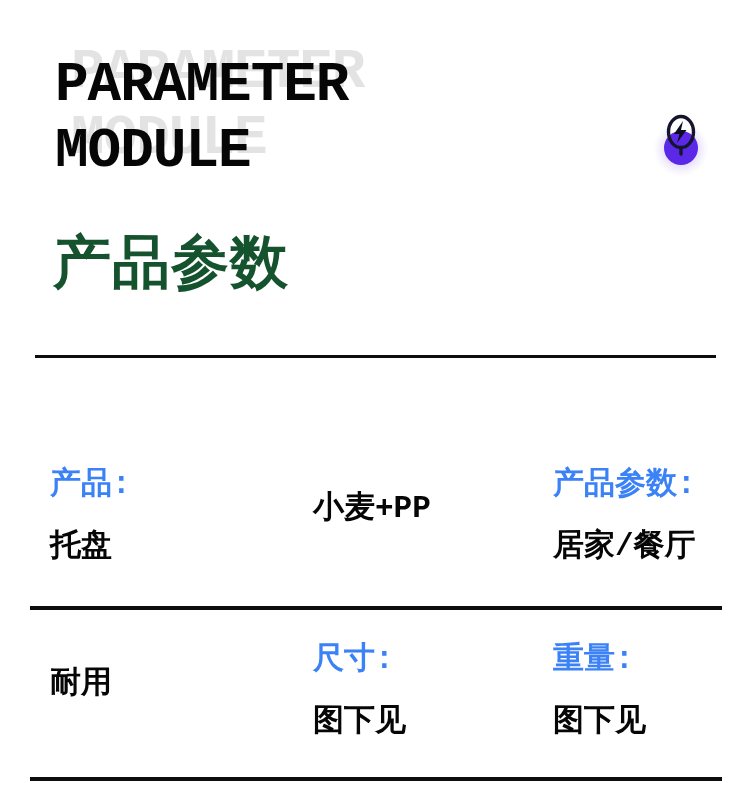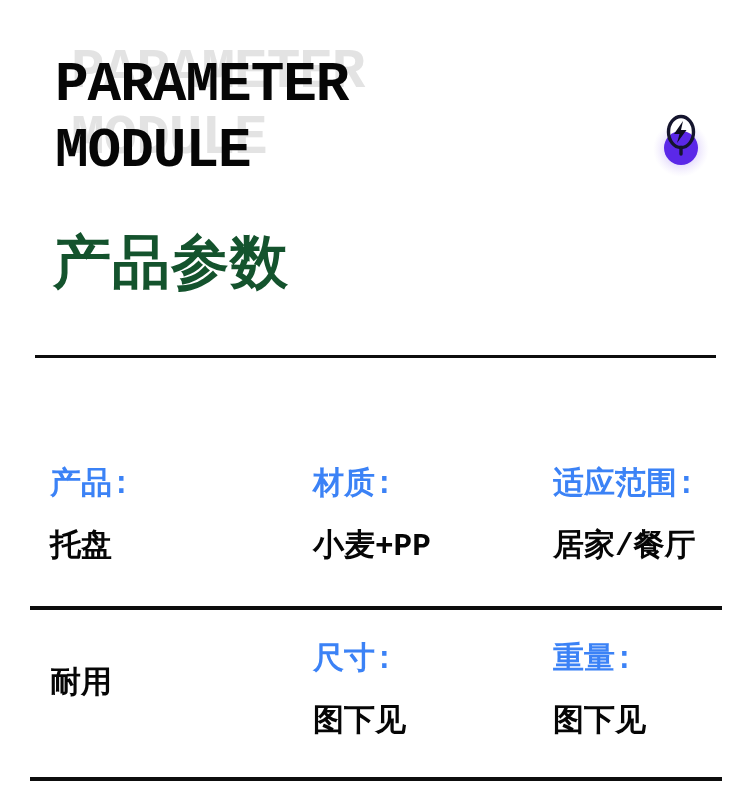--- a/index.html
+++ b/index.html
@@ -90,25 +90,24 @@
   <h2 class="cn-title">产品参数</h2>
 
   <hr class="rule rule1">
 
   <div class="spec-row row1">
     <div class="cell col1">
       <div class="label">产品:</div>
       <div class="value">托盘</div>
     </div>
     <div class="cell col2">
-      <div class="label">材质:</div>
       <div class="value">小麦+PP</div>
     </div>
     <div class="cell col3">
-      <div class="label">适应范围:</div>
+      <div class="label">产品参数:</div>
       <div class="value">居家/餐厅</div>
     </div>
   </div>
 
   <hr class="rule rule2">
 
   <div class="spec-row row2">
     <div class="cell col1">
       <div class="value">耐用</div>
     </div>

